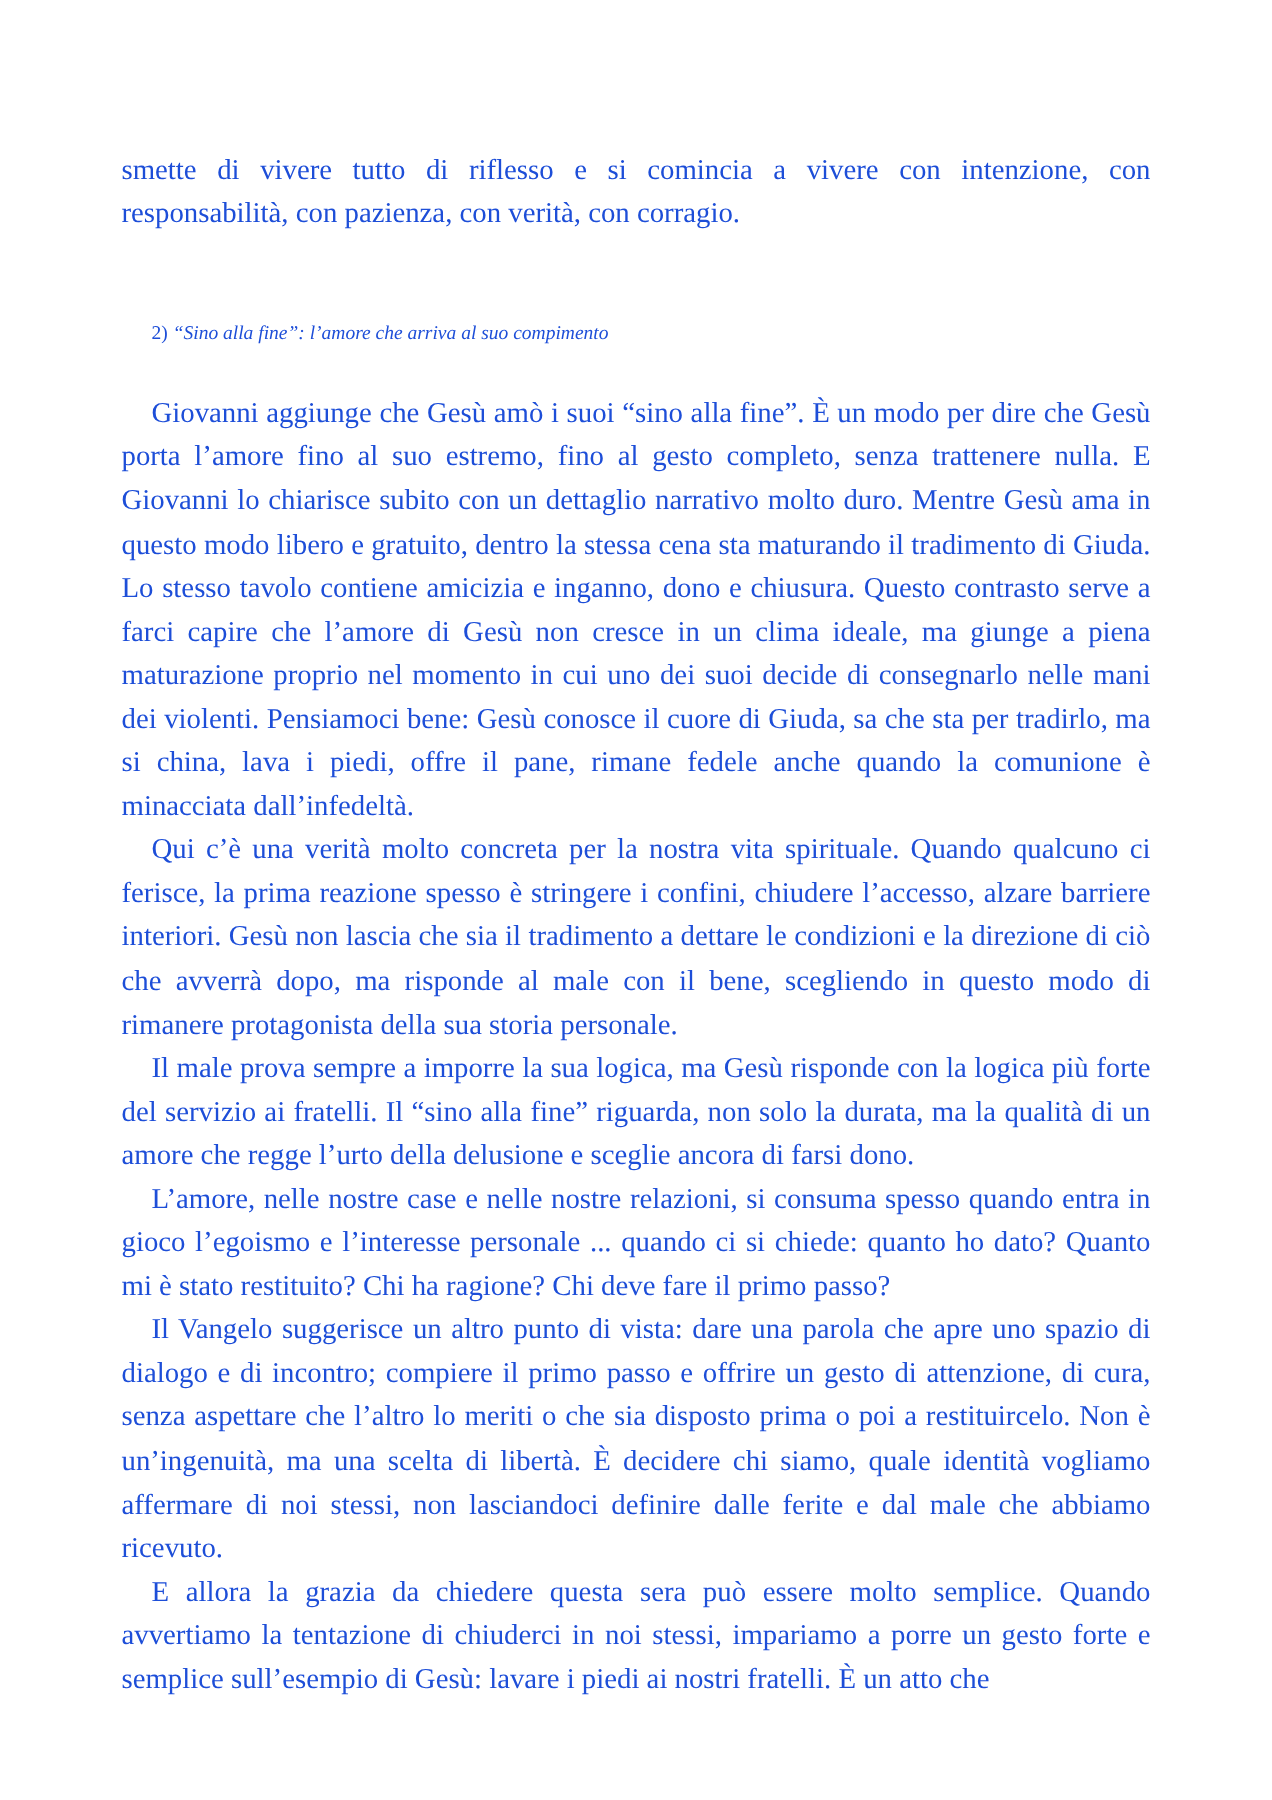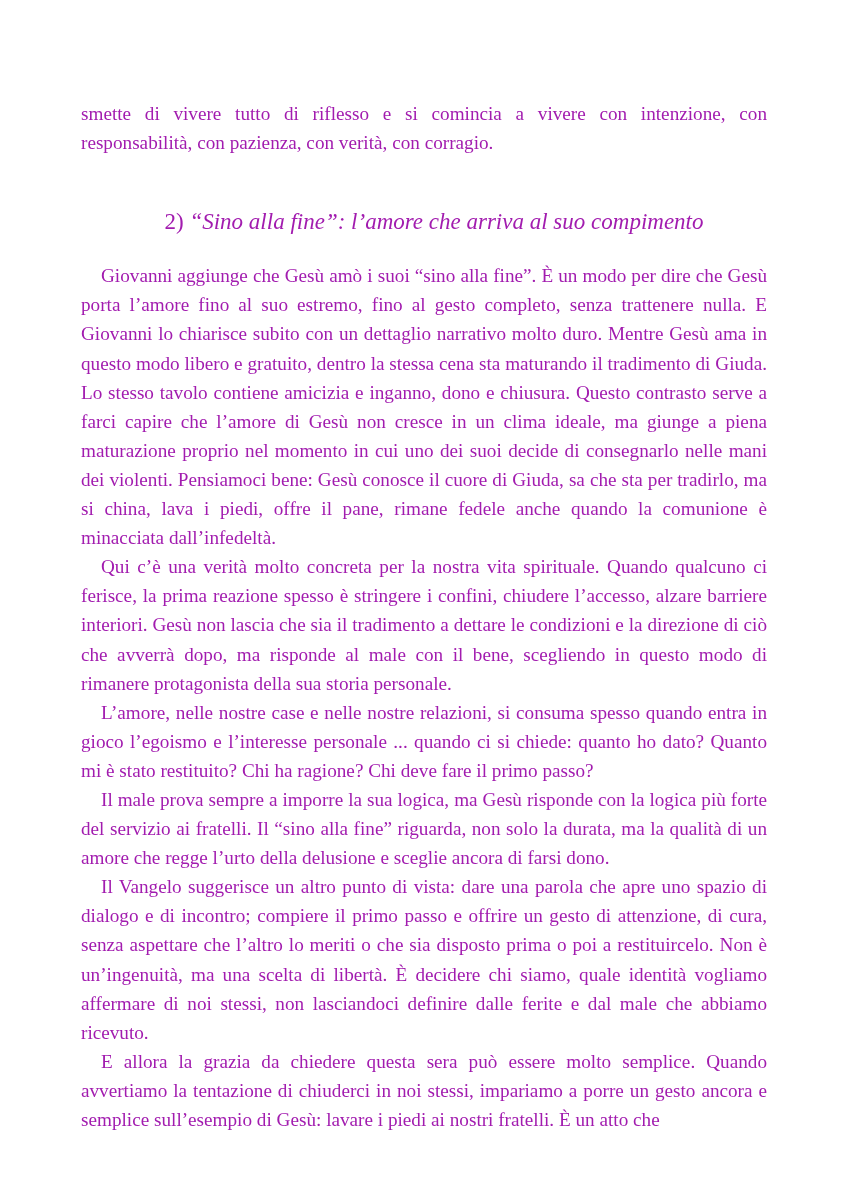--- a/index.html
+++ b/index.html
@@ -14,40 +14,40 @@
       overflow: hidden;
     }
     .page {
       position: absolute;
       left: 81px;
       top: 99px;
       width: 686px;
       font-family: "Liberation Serif", "DejaVu Serif", serif;
       font-size: 19.2px;
       line-height: 29.1px;
-      color: #a21caf;
+      color: #1d4ed8;
       text-align: justify;
       hyphens: none;
     }
     .page p {
       margin: 0;
     }
     .indent {
       text-indent: 20px;
       font-family: Liberation Serif, serif;
     }
     .lead {
       margin: 0;
     }
     .section-heading {
       margin-top: 50px !important;
       margin-bottom: 25px !important;
       padding-left: 20px;
-      font-size: 23px;
-      text-align: center;
+      font-size: 13px;
+      text-align: left;
     }
     .section-heading .num {
       font-style: normal;
     }
     .section-heading .title {
       font-style: italic;
     }
   </style>
 </head>
 <body>
@@ -55,17 +55,17 @@
 <div class="page">
   <p class="lead">smette di vivere tutto di riflesso e si comincia a vivere con intenzione, con responsabilità, con pazienza, con verità, con corragio.</p>
 
   <p class="section-heading">
     <span class="num">2)</span>
     <span class="title">“Sino alla fine”: l’amore che arriva al suo compimento</span>
   </p>
 
   <p class="indent">Giovanni aggiunge che Gesù amò i suoi “sino alla fine”. È un modo per dire che Gesù porta l’amore fino al suo estremo, fino al gesto completo, senza trattenere nulla. E Giovanni lo chiarisce subito con un dettaglio narrativo molto duro. Mentre Gesù ama in questo modo libero e gratuito, dentro la stessa cena sta maturando il tradimento di Giuda. Lo stesso tavolo contiene amicizia e inganno, dono e chiusura. Questo contrasto serve a farci capire che l’amore di Gesù non cresce in un clima ideale, ma giunge a piena maturazione proprio nel momento in cui uno dei suoi decide di consegnarlo nelle mani dei violenti. Pensiamoci bene: Gesù conosce il cuore di Giuda, sa che sta per tradirlo, ma si china, lava i piedi, offre il pane, rimane fedele anche quando la comunione è minacciata dall’infedeltà.</p>
   <p class="indent">Qui c’è una verità molto concreta per la nostra vita spirituale. Quando qualcuno ci ferisce, la prima reazione spesso è stringere i confini, chiudere l’accesso, alzare barriere interiori. Gesù non lascia che sia il tradimento a dettare le condizioni e la direzione di ciò che avverrà dopo, ma risponde al male con il bene, scegliendo in questo modo di rimanere protagonista della sua storia personale.</p>
+  <p class="indent">Il male prova sempre a imporre la sua logica, ma Gesù risponde con la logica più forte del servizio ai fratelli. Il “sino alla fine” riguarda, non solo la durata, ma la qualità di un amore che regge l’urto della delusione e sceglie ancora di farsi dono.</p>
   <p class="indent">L’amore, nelle nostre case e nelle nostre relazioni, si consuma spesso quando entra in gioco l’egoismo e l’interesse personale ... quando ci si chiede: quanto ho dato? Quanto mi è stato restituito? Chi ha ragione? Chi deve fare il primo passo?</p>
-  <p class="indent">Il male prova sempre a imporre la sua logica, ma Gesù risponde con la logica più forte del servizio ai fratelli. Il “sino alla fine” riguarda, non solo la durata, ma la qualità di un amore che regge l’urto della delusione e sceglie ancora di farsi dono.</p>
   <p class="indent">Il Vangelo suggerisce un altro punto di vista: dare una parola che apre uno spazio di dialogo e di incontro; compiere il primo passo e offrire un gesto di attenzione, di cura, senza aspettare che l’altro lo meriti o che sia disposto prima o poi a restituircelo. Non è un’ingenuità, ma una scelta di libertà. È decidere chi siamo, quale identità vogliamo affermare di noi stessi, non lasciandoci definire dalle ferite e dal male che abbiamo ricevuto.</p>
-  <p class="indent">E allora la grazia da chiedere questa sera può essere molto semplice. Quando avvertiamo la tentazione di chiuderci in noi stessi, impariamo a porre un gesto ancora e semplice sull’esempio di Gesù: lavare i piedi ai nostri fratelli. È un atto che</p>
+  <p class="indent">E allora la grazia da chiedere questa sera può essere molto semplice. Quando avvertiamo la tentazione di chiuderci in noi stessi, impariamo a porre un gesto forte e semplice sull’esempio di Gesù: lavare i piedi ai nostri fratelli. È un atto che</p>
 </div>
 
 </body></html>

